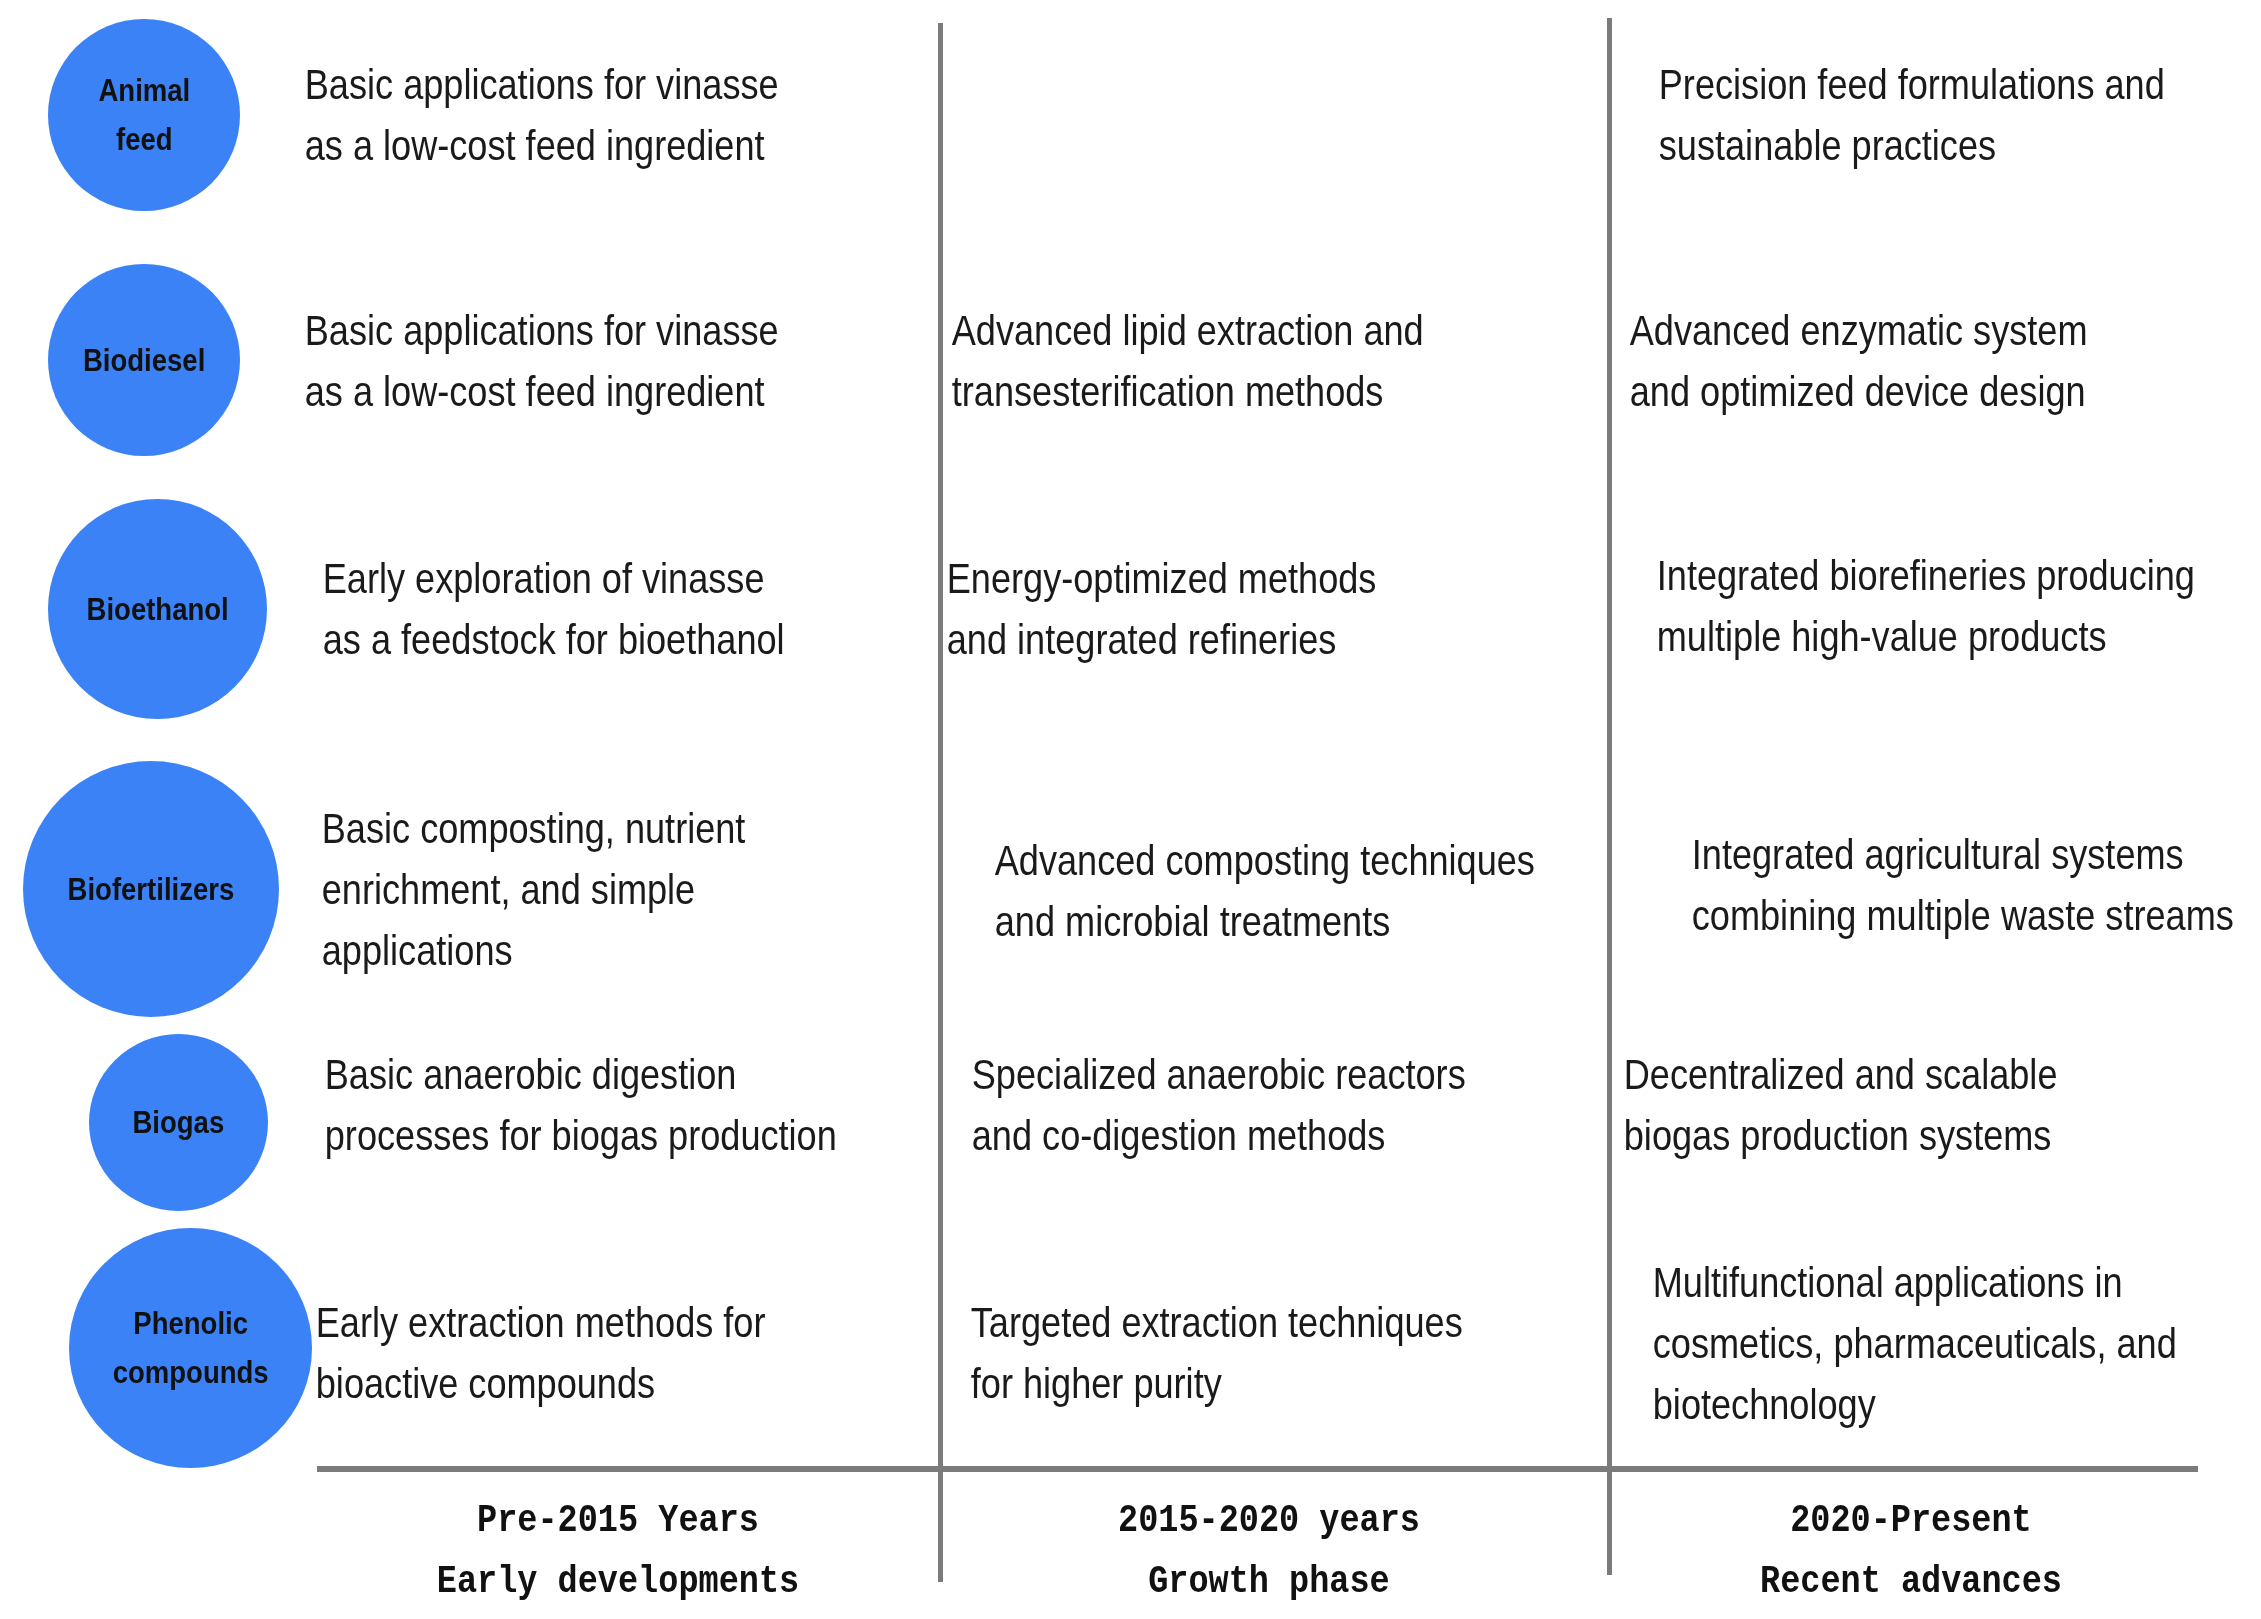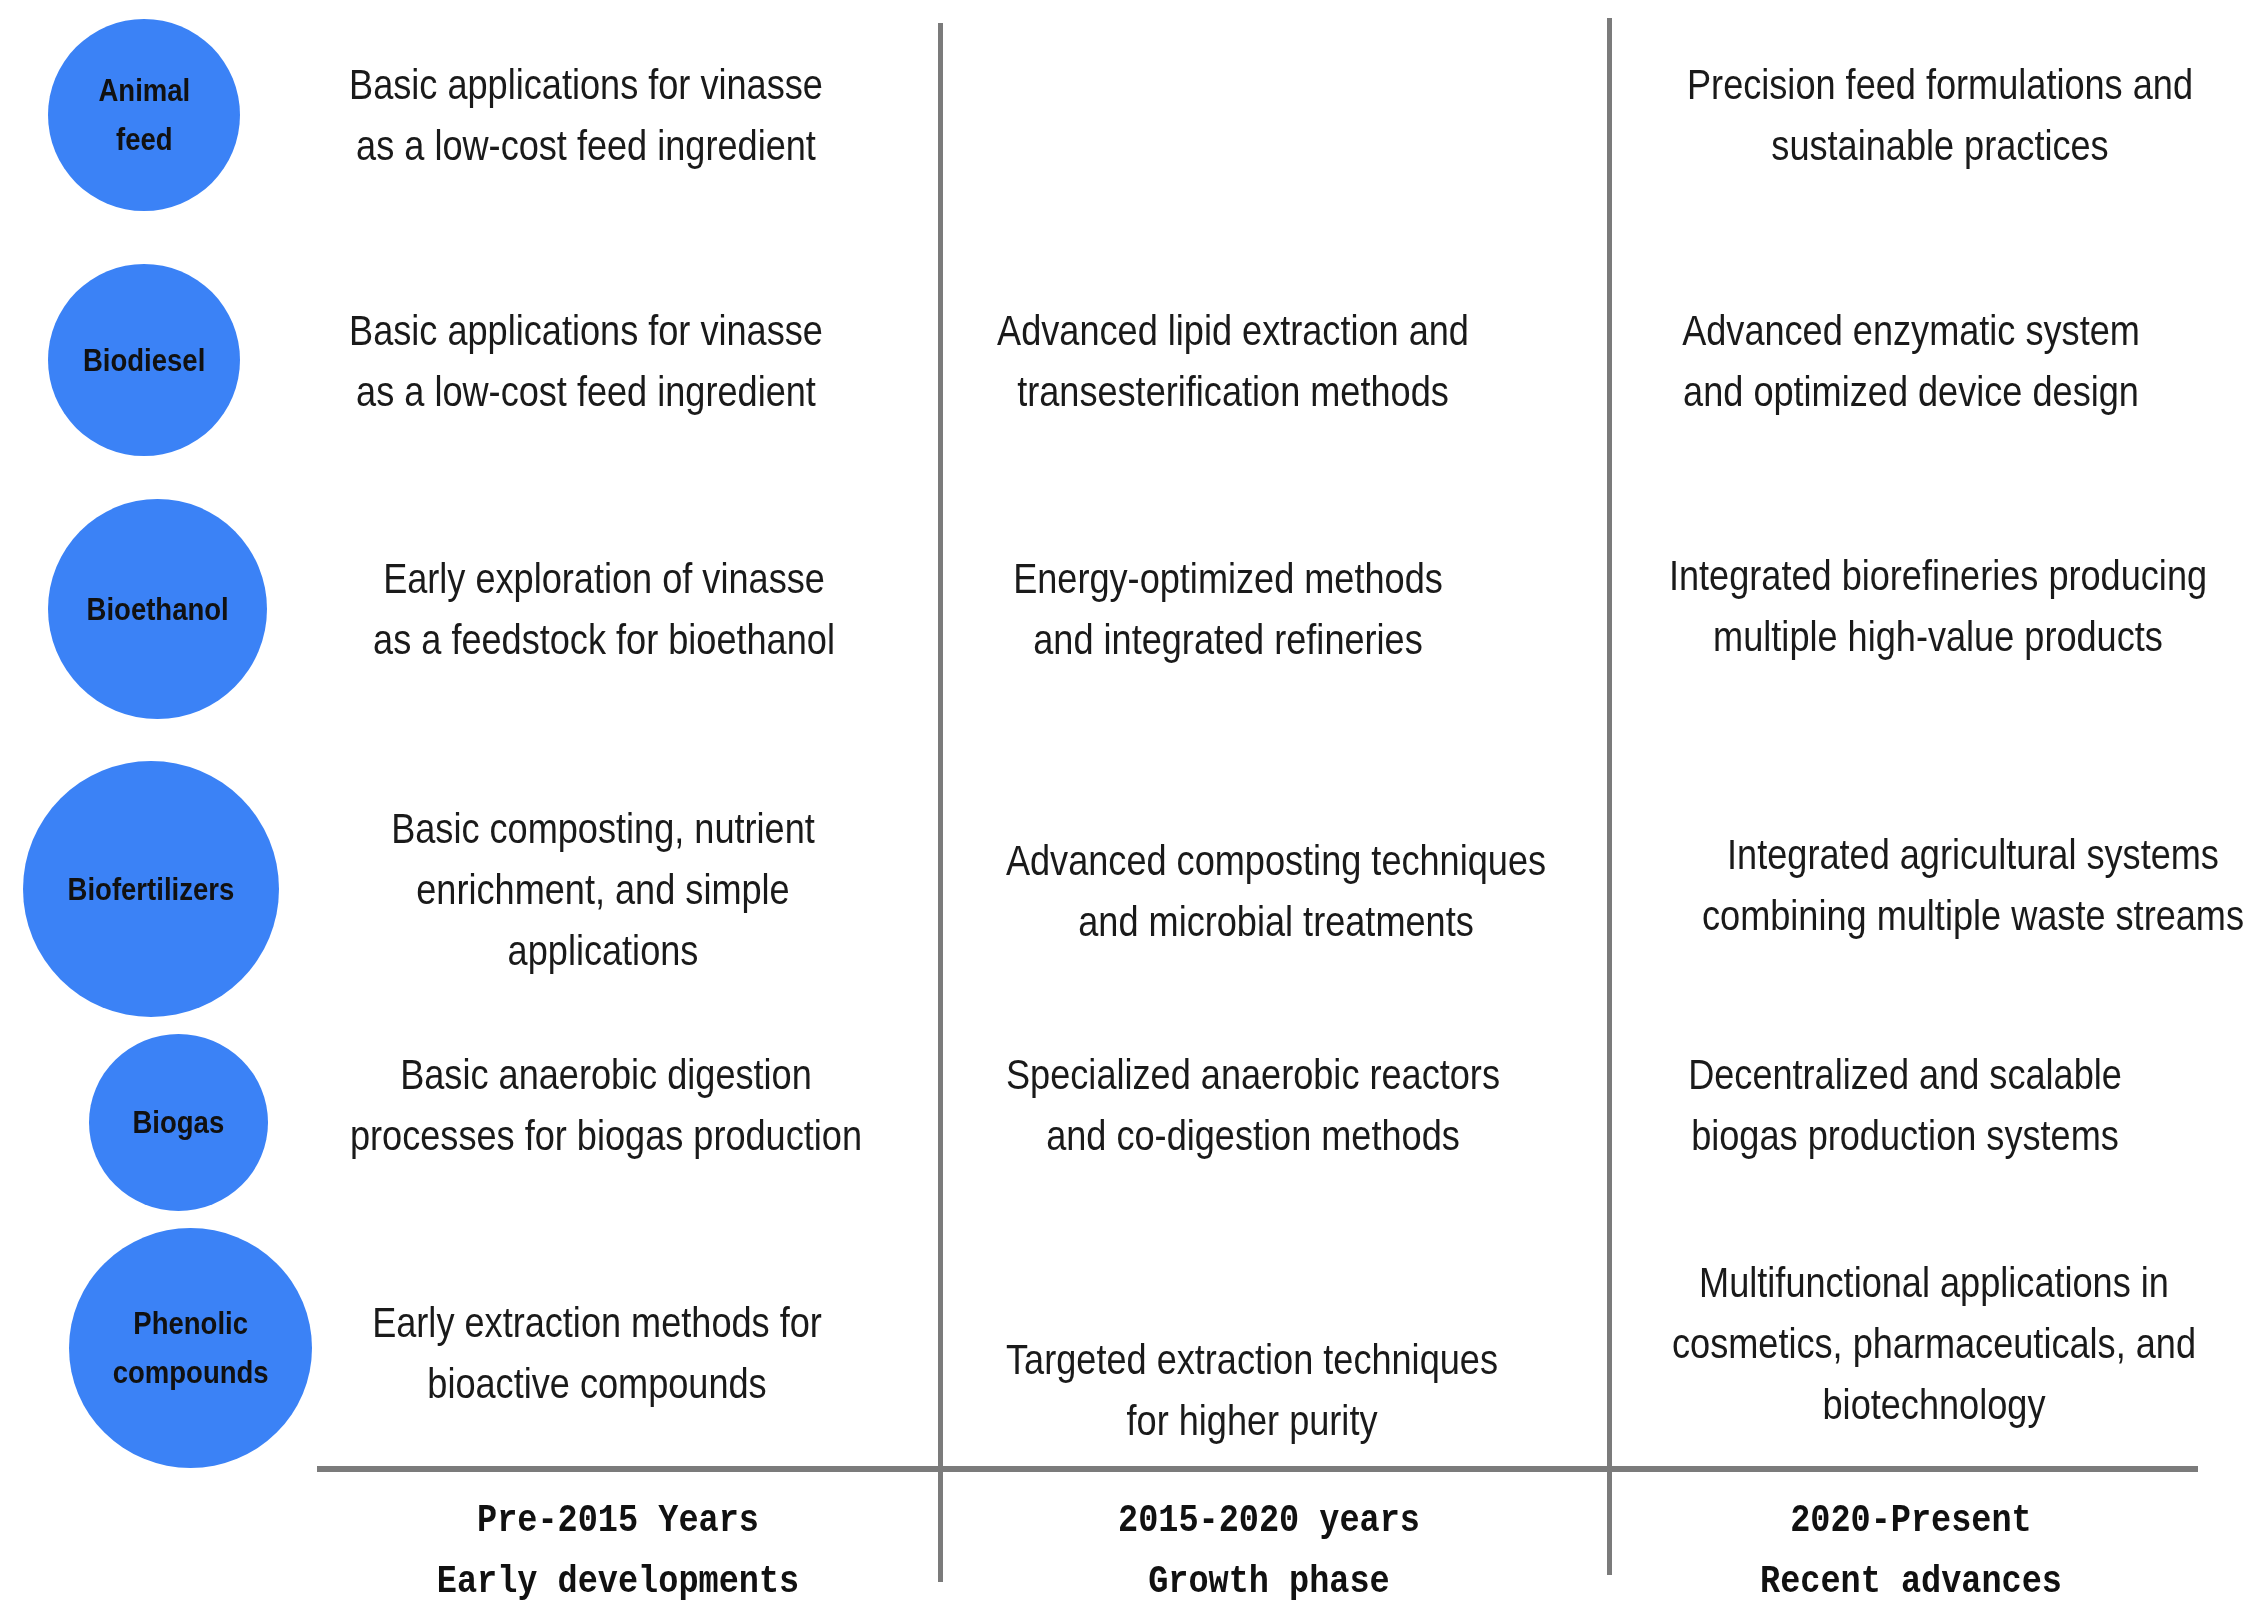--- a/index.html
+++ b/index.html
@@ -11,21 +11,21 @@
     display: flex; align-items: center; justify-content: center; text-align: center;
   }
   .circle-label {
     font-family: "Liberation Sans", sans-serif; font-weight: bold;
     font-size: 32px; line-height: 49px; color: #111111;
     transform: scaleX(0.86); white-space: pre-line;
   }
   .vline { position: absolute; width: 5.1px; background: #7b7b7b; }
   .hline { position: absolute; height: 5.8px; background: #7b7b7b; }
   .cell {
-    position: absolute; width: 654px; text-align: center;
+    position: absolute; width: 654px; text-align: left;
     font-family: "Liberation Sans", sans-serif; font-size: 42px; line-height: 61px;
     color: #1a1a1a; white-space: nowrap;
   }
   .cell .ln { display: block; transform: scaleX(0.86); transform-origin: center; }
   .footer-cell {
     position: absolute; width: 654px; text-align: center;
     font-family: Liberation Mono, monospace; font-weight: bold; font-size: 39px; line-height: 61px;
     color: #111111; white-space: nowrap;
   }
   .footer-cell .ln { display: block; transform: scaleX(0.86); }
@@ -119,21 +119,21 @@
   </div>
   <div class="cell" style="left:1578px; top:1044px;">
     <span class="ln">Decentralized and scalable</span>
     <span class="ln">biogas production systems</span>
   </div>
 
   <div class="cell" style="left:270px; top:1292px;">
     <span class="ln">Early extraction methods for</span>
     <span class="ln">bioactive compounds</span>
   </div>
-  <div class="cell" style="left:925px; top:1292px;margin-top:37px;">
+  <div class="cell" style="left:925px; top:1292px;">
     <span class="ln">Targeted extraction techniques</span>
     <span class="ln">for higher purity</span>
   </div>
   <div class="cell" style="left:1607px; top:1252px;">
     <span class="ln">Multifunctional applications in</span>
     <span class="ln">cosmetics, pharmaceuticals, and</span>
     <span class="ln">biotechnology</span>
   </div>
 
   <div class="footer-cell" style="left:291px; top:1491px;">

